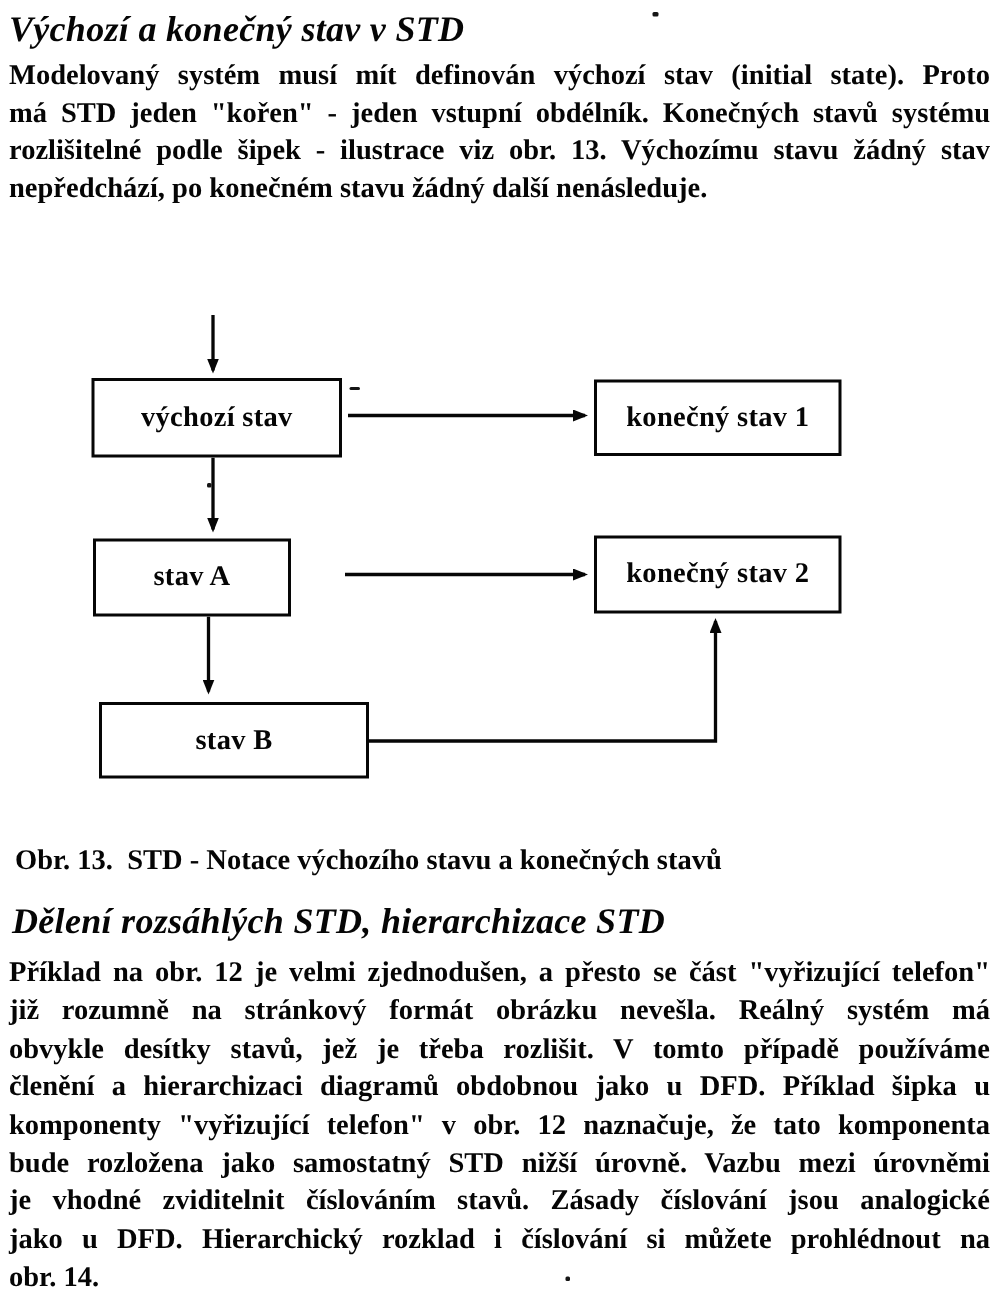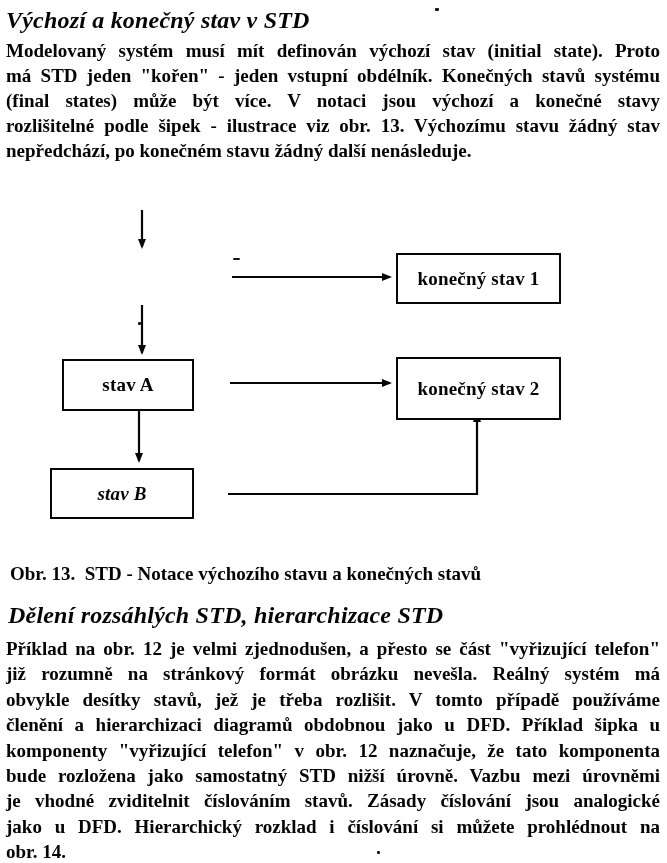--- a/index.html
+++ b/index.html
@@ -63,21 +63,20 @@
 </head>
 <body>
 
 <div class="page">
 
   <h1 class="h1">Výchozí a konečný stav v STD</h1>
 
   <div class="para p1">
     <div class="tline">Modelovaný systém musí mít definován výchozí stav (initial state). Proto</div>
     <div class="tline">má STD jeden "kořen" - jeden vstupní obdélník. Konečných stavů systému</div>
-    <div class="tline">(final states) může být více. V notaci jsou výchozí a konečné stavy</div>
     <div class="tline">rozlišitelné podle šipek - ilustrace viz obr. 13. Výchozímu stavu žádný stav</div>
     <div class="tline last">nepředchází, po konečném stavu žádný další nenásleduje.</div>
   </div>
 
   <div class="diagram">
     <svg class="arrow-layer" width="667" height="350" viewBox="0 0 667 350">
       <defs>
         <marker id="arw" viewBox="0 0 10 8" markerWidth="10" markerHeight="8" refX="8" refY="4" orient="auto" markerUnits="userSpaceOnUse">
           <path d="M0 0 L10 4 L0 8 Z" fill="#060606"></path>
         </marker>
@@ -89,30 +88,33 @@
 
       <line x1="142" y1="110" x2="142" y2="158" stroke="#060606" stroke-width="2.2" marker-end="url(#arw)"></line>
 
       <line x1="230" y1="188" x2="390" y2="188" stroke="#060606" stroke-width="2.2" marker-end="url(#arw)"></line>
 
       <line x1="139" y1="216" x2="139" y2="266" stroke="#060606" stroke-width="2.2" marker-end="url(#arw)"></line>
 
       <polyline points="228,299 477,299 477,219" fill="none" stroke="#060606" stroke-width="2.2" marker-end="url(#arw)"></polyline>
     </svg>
 
+    <div class="node" style="left:61px;top:57px;width:167px;height:53px;">
+      <span>výchozí stav</span>
+    </div>
     <div class="node" style="left:396px;top:58px;width:165px;height:51px;">
       <span>konečný stav 1</span>
     </div>
     <div class="node" style="left:62px;top:164px;width:132px;height:52px;">
       <span>stav A</span>
     </div>
-    <div class="node" style="left:396px;top:162px;width:165px;height:63px;">
+    <div class="node" style="left:396px;top:162px;width:165px;height:52px;">
       <span>konečný stav 2</span>
     </div>
-    <div class="node" style="left:50px;top:273px;width:144px;height:51px;font-style:italic;">
+    <div class="node" style="left:66px;top:273px;width:180px;height:51px;">
       <span>stav B</span>
     </div>
   </div>
 
   <div class="caption">Obr. 13.  STD - Notace výchozího stavu a konečných stavů</div>
 
   <h2 class="h2">Dělení rozsáhlých STD, hierarchizace STD</h2>
 
   <div class="para p2">
     <div class="tline">Příklad na obr. 12 je velmi zjednodušen, a přesto se část "vyřizující telefon"</div>

